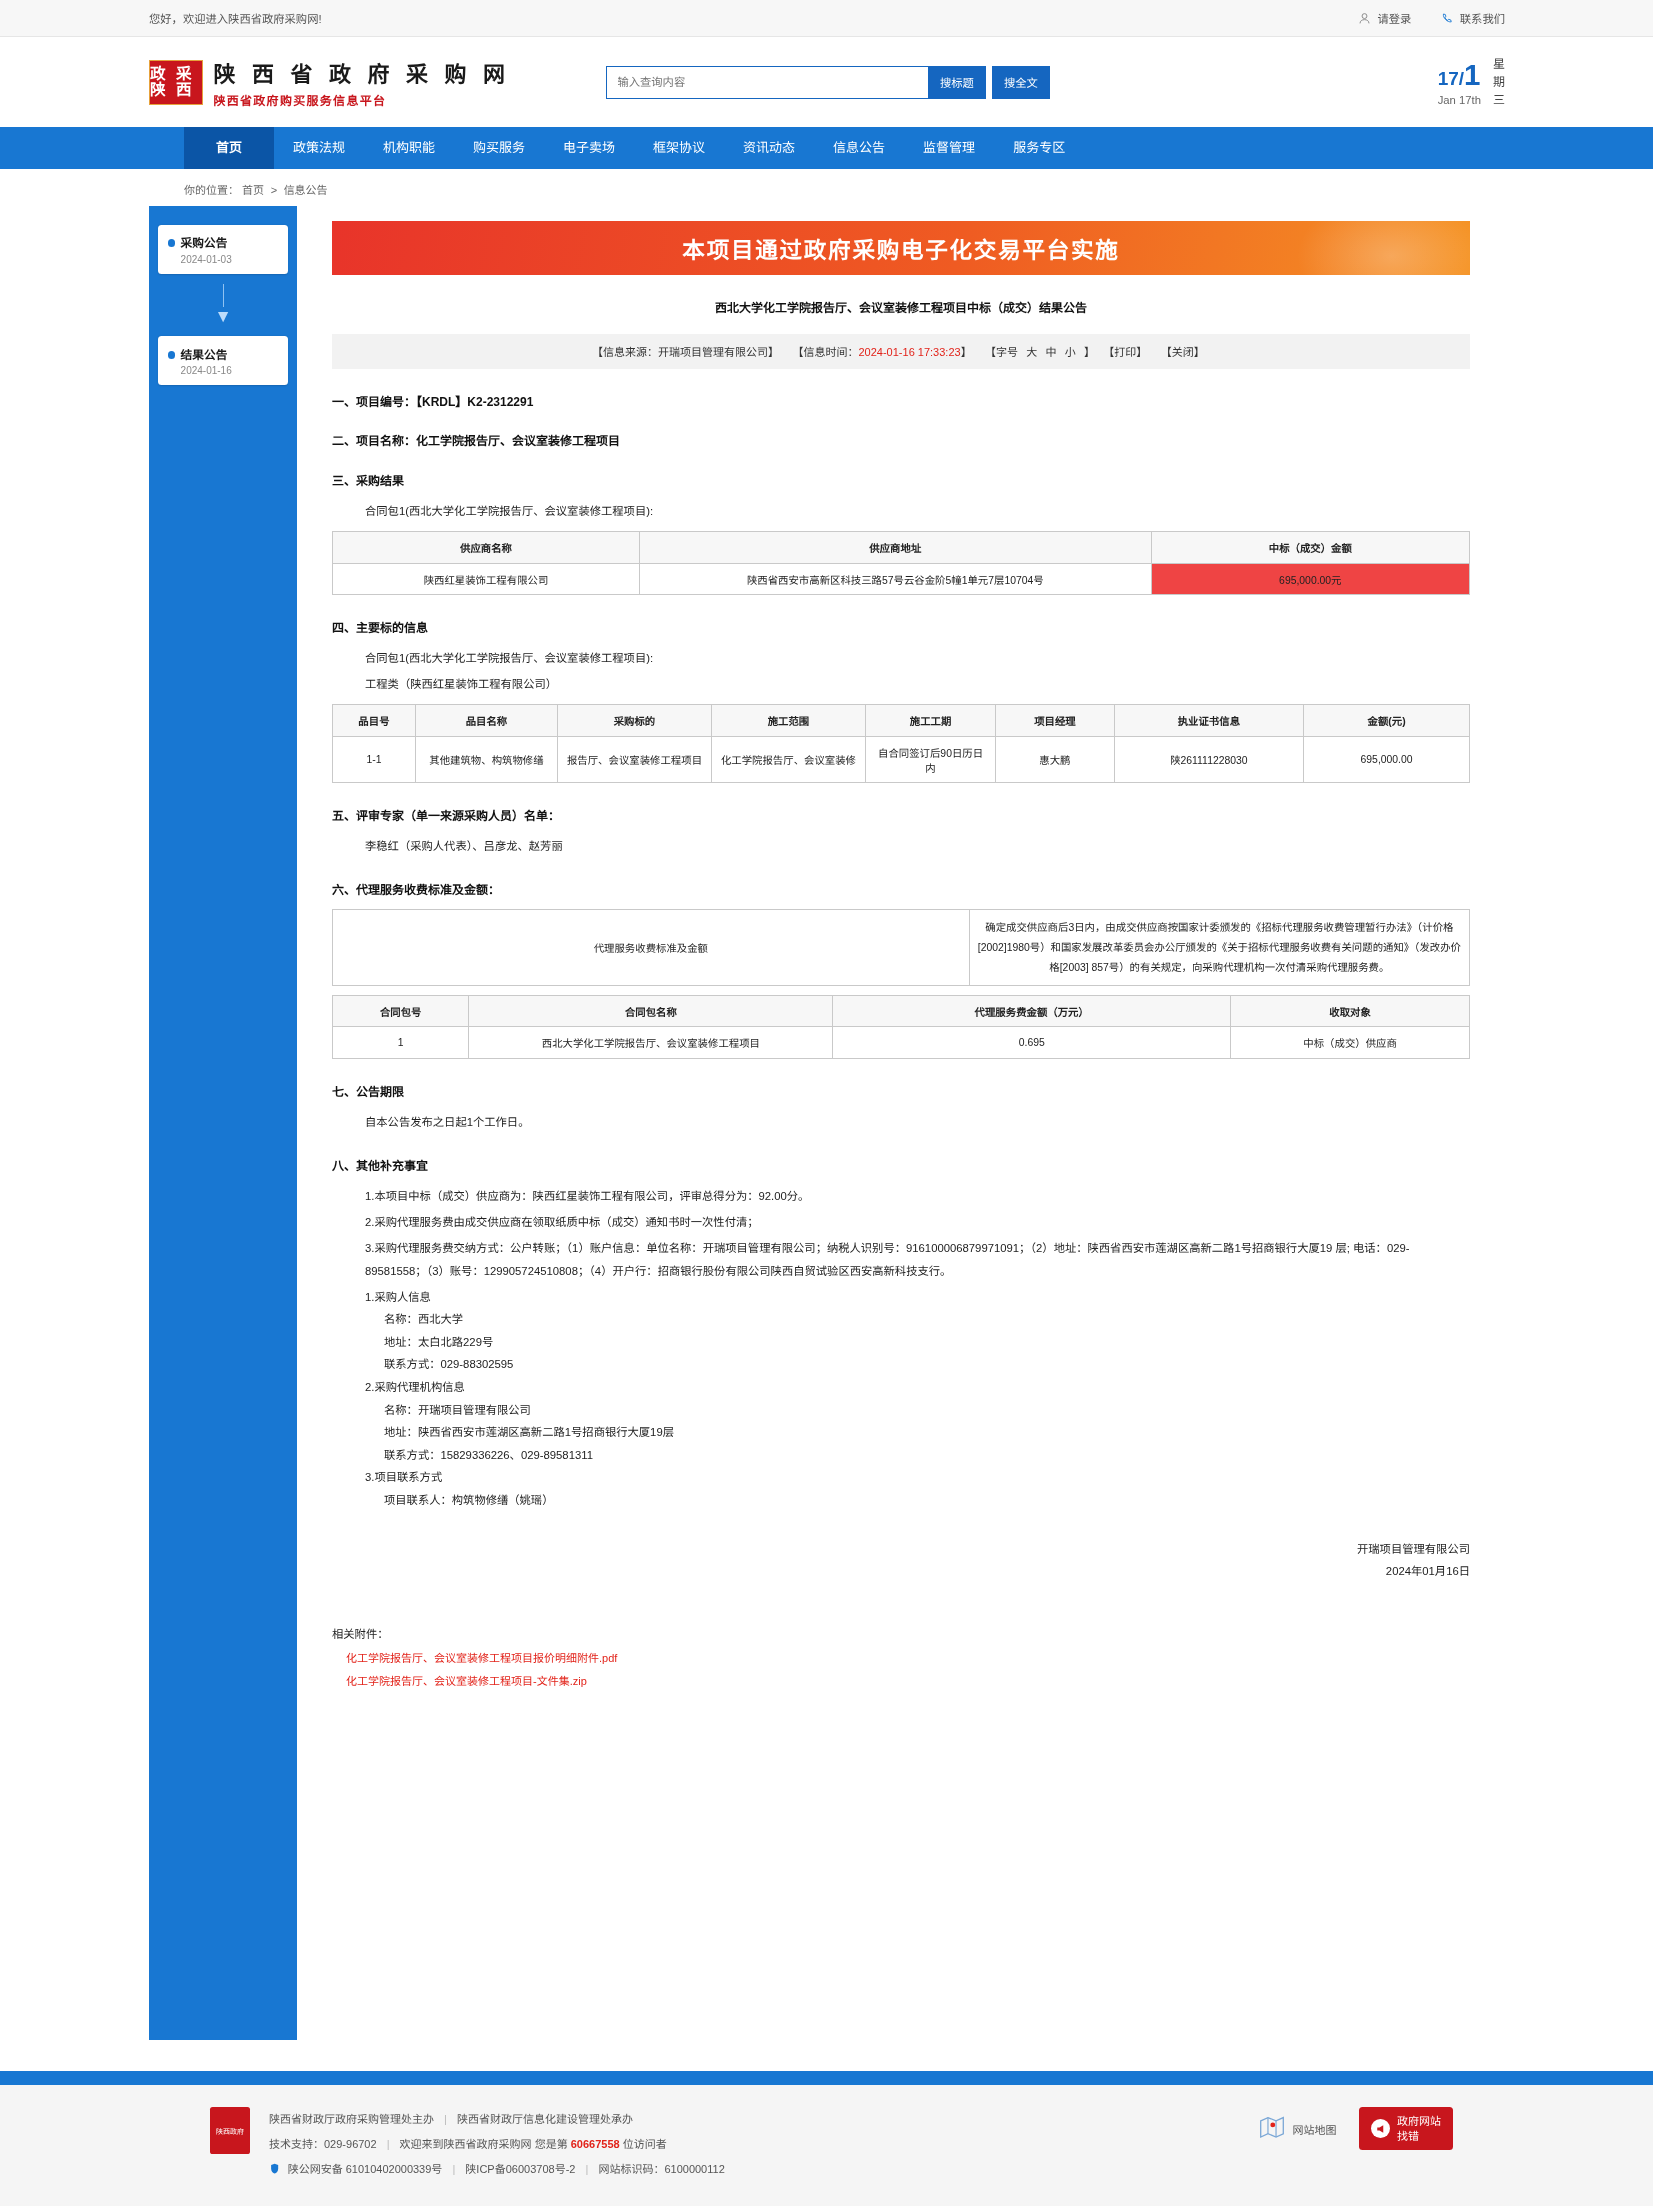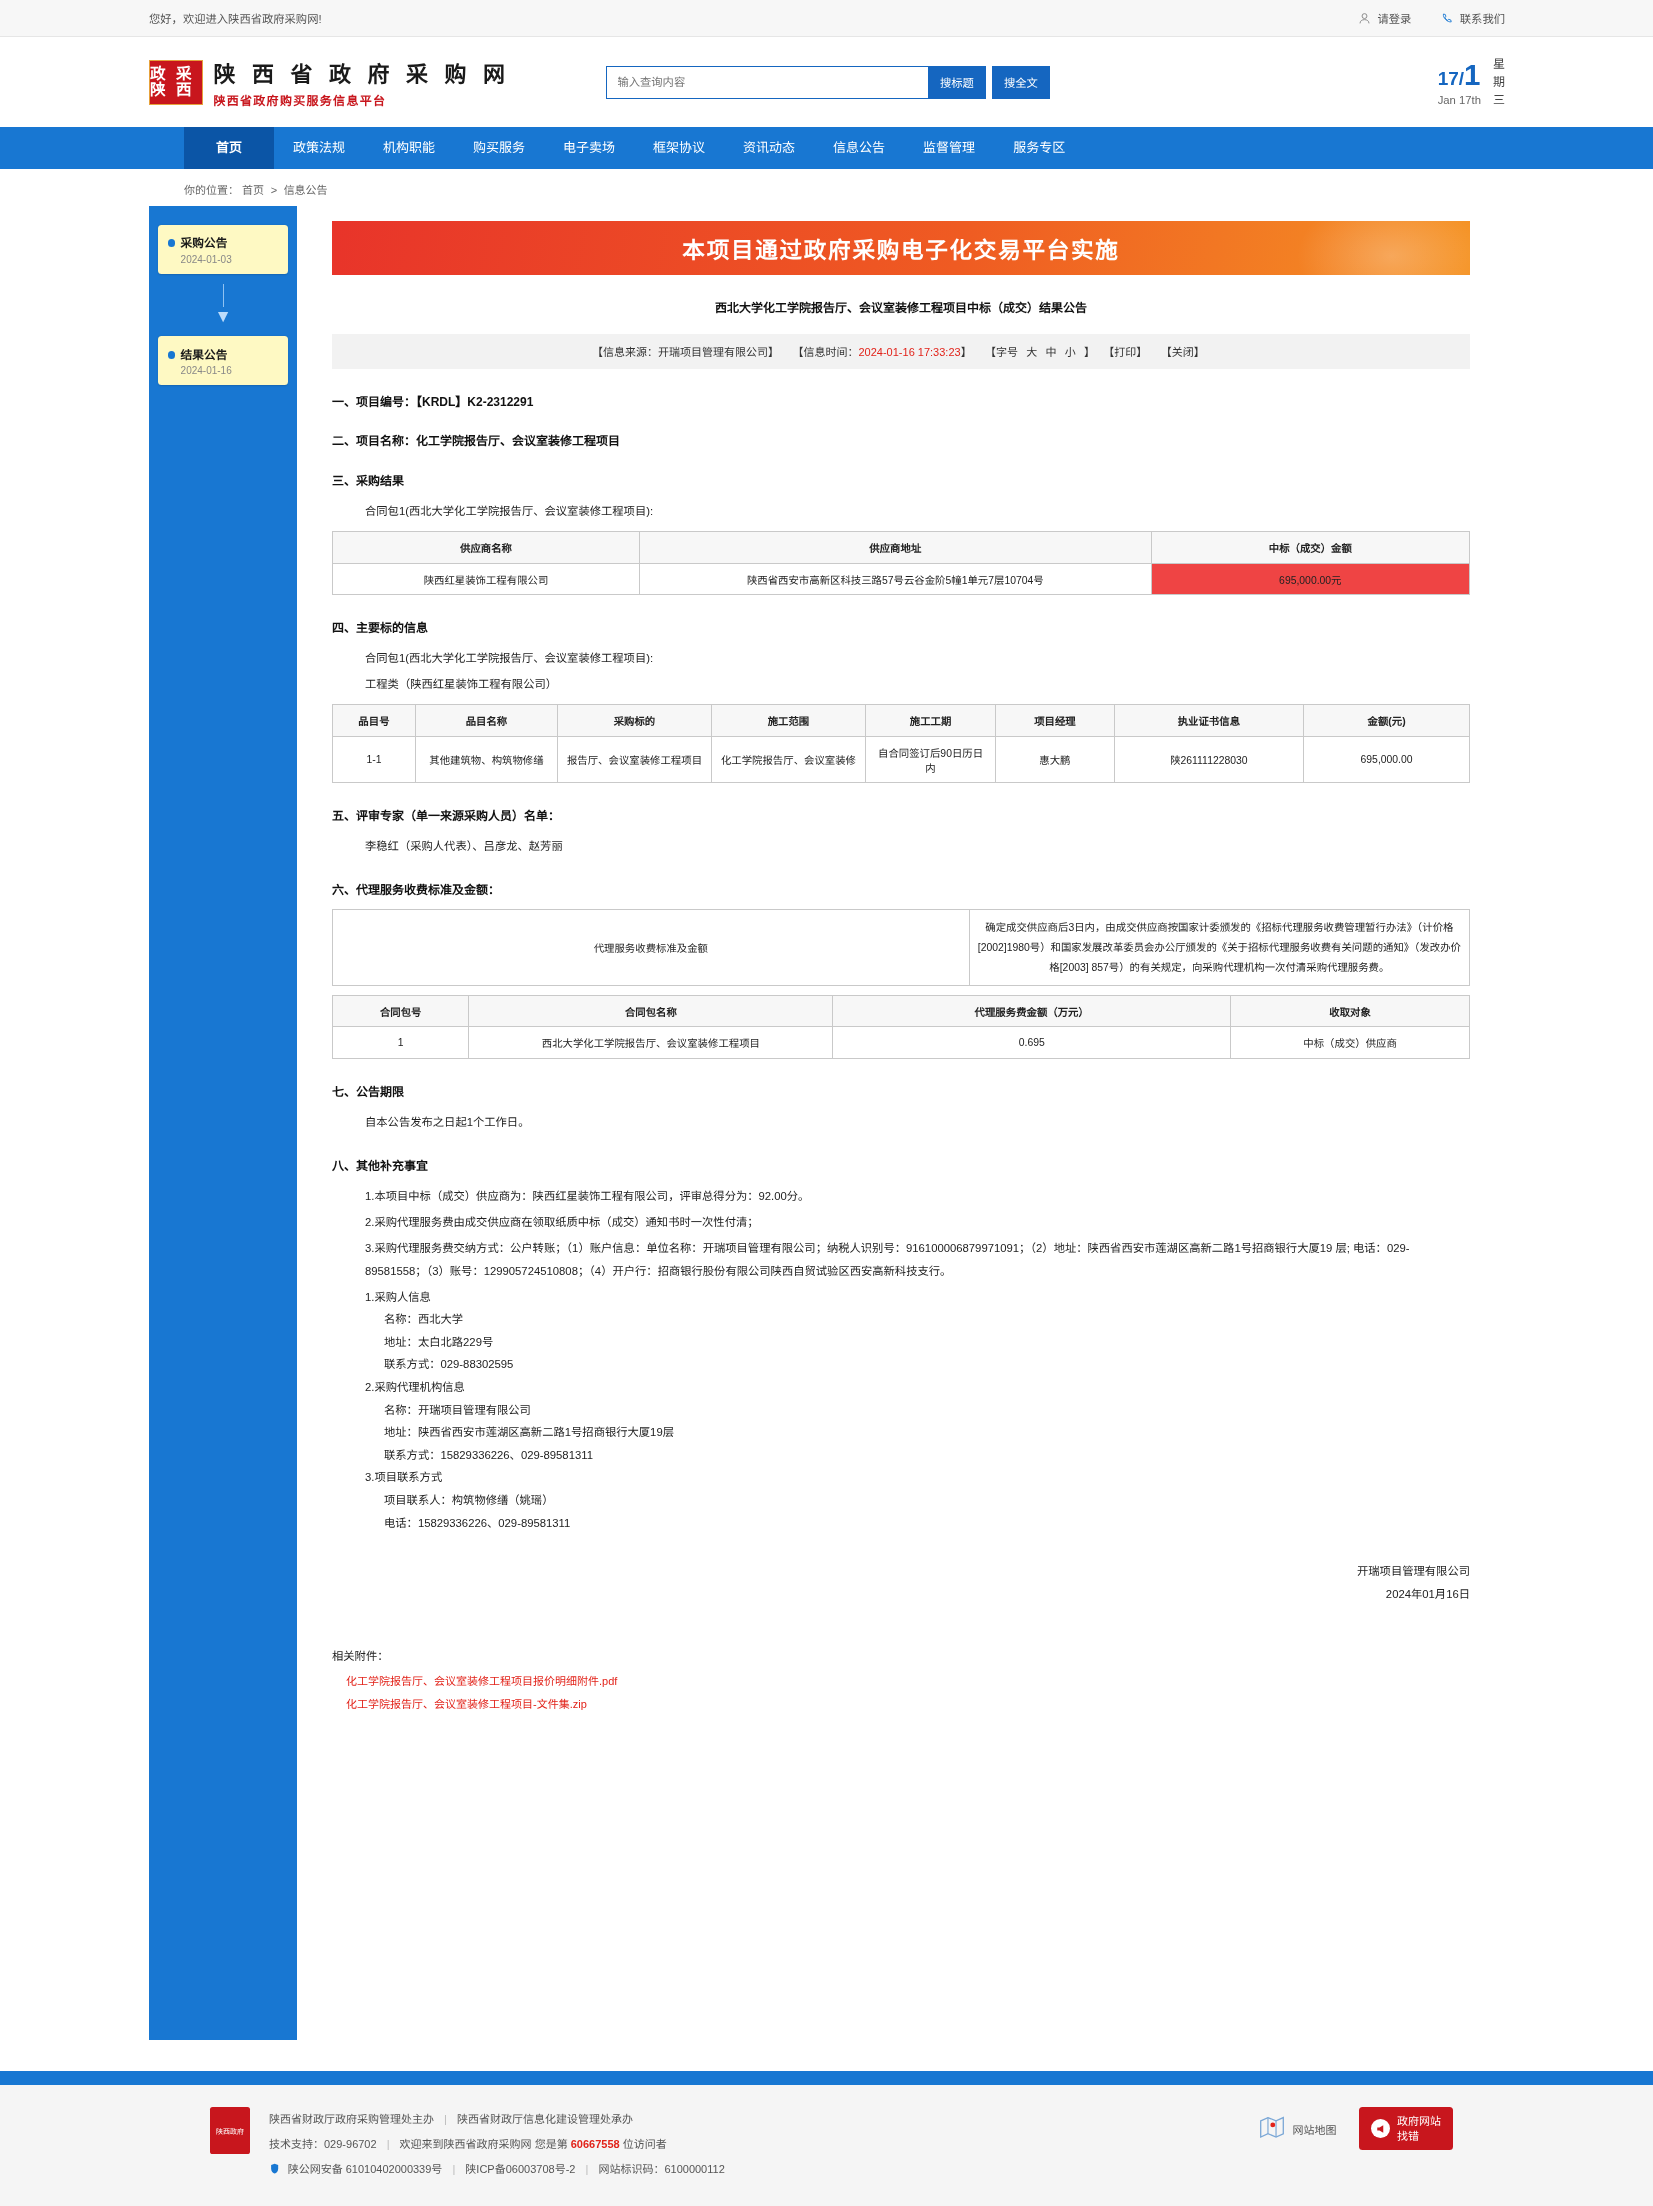--- a/index.html
+++ b/index.html
@@ -59,21 +59,21 @@
   
   .crumb-wrap { background:#fff; }
   .crumb { width:1356px; margin:0 auto; padding:12px 0 8.7px 35px; font-size:11px; color:#666; }
   .crumb a { color:#666; text-decoration:none; }
   .crumb .sep { margin:0 3.5px; }
 
   
   .main { width:1356px; margin:0 auto; display:flex; align-items:flex-start; padding-bottom:31px;}
   .side { width:148px; background:#1877d2; padding:19px 0 35px 0; min-height:1834px; position:relative;}
   .side-card {
-    width:130px; margin:0 auto 0 auto; background:#fef9c3; border-radius:3.5px;
+    width:130px; margin:0 auto 0 auto; background:#ffffff; border-radius:3.5px;
     padding:8.7px 10.4px 8.7px 22.6px; position:relative; box-shadow:0 0.9px 1.7px rgba(0,0,0,.15);
   }
   .side-card .dot { width:7.8px; height:7.8px; border-radius:50%; background:#1877d2; position:absolute; left:9.6px; top:14.8px; }
   .side-card .t1 { font-size:11.7px; color:#1a1a1a; font-weight:bold;}
   .side-card .t2 { font-size:10px; color:#888; margin-top:3.5px; }
   .side-arrow { width:130px; margin:10.4px auto; text-align:center; color:#bcdcfb; font-size:17.4px; line-height:1; }
   .side-arrow .bar { width:0.9px; height:22.6px; background:#8fc2f2; margin:0 auto 1.7px auto; }
 
   .content { flex:1; background:#fff; padding:0 35px 17.4px 35px; }
 
@@ -348,21 +348,20 @@
       <p class="para tight">1.采购人信息</p>
       <p class="para indent2 tight">名称：西北大学</p>
       <p class="para indent2 tight">地址：太白北路229号</p>
       <p class="para indent2 tight">联系方式：029-88302595</p>
       <p class="para tight">2.采购代理机构信息</p>
       <p class="para indent2 tight">名称：开瑞项目管理有限公司</p>
       <p class="para indent2 tight">地址：陕西省西安市莲湖区高新二路1号招商银行大厦19层</p>
       <p class="para indent2 tight">联系方式：15829336226、029-89581311</p>
       <p class="para tight">3.项目联系方式</p>
       <p class="para indent2 tight">项目联系人：构筑物修缮（姚瑶）</p>
-      <p class="para indent2 tight">电话：15829336226、029-89581311</p>
 
       <div class="sign">
         <div>开瑞项目管理有限公司</div>
         <div>2024年01月16日</div>
       </div>
 
       <div class="attach-title">相关附件：</div>
       <div class="attach">
         <a href="#">化工学院报告厅、会议室装修工程项目报价明细附件.pdf</a>
         <a href="#">化工学院报告厅、会议室装修工程项目-文件集.zip</a>

